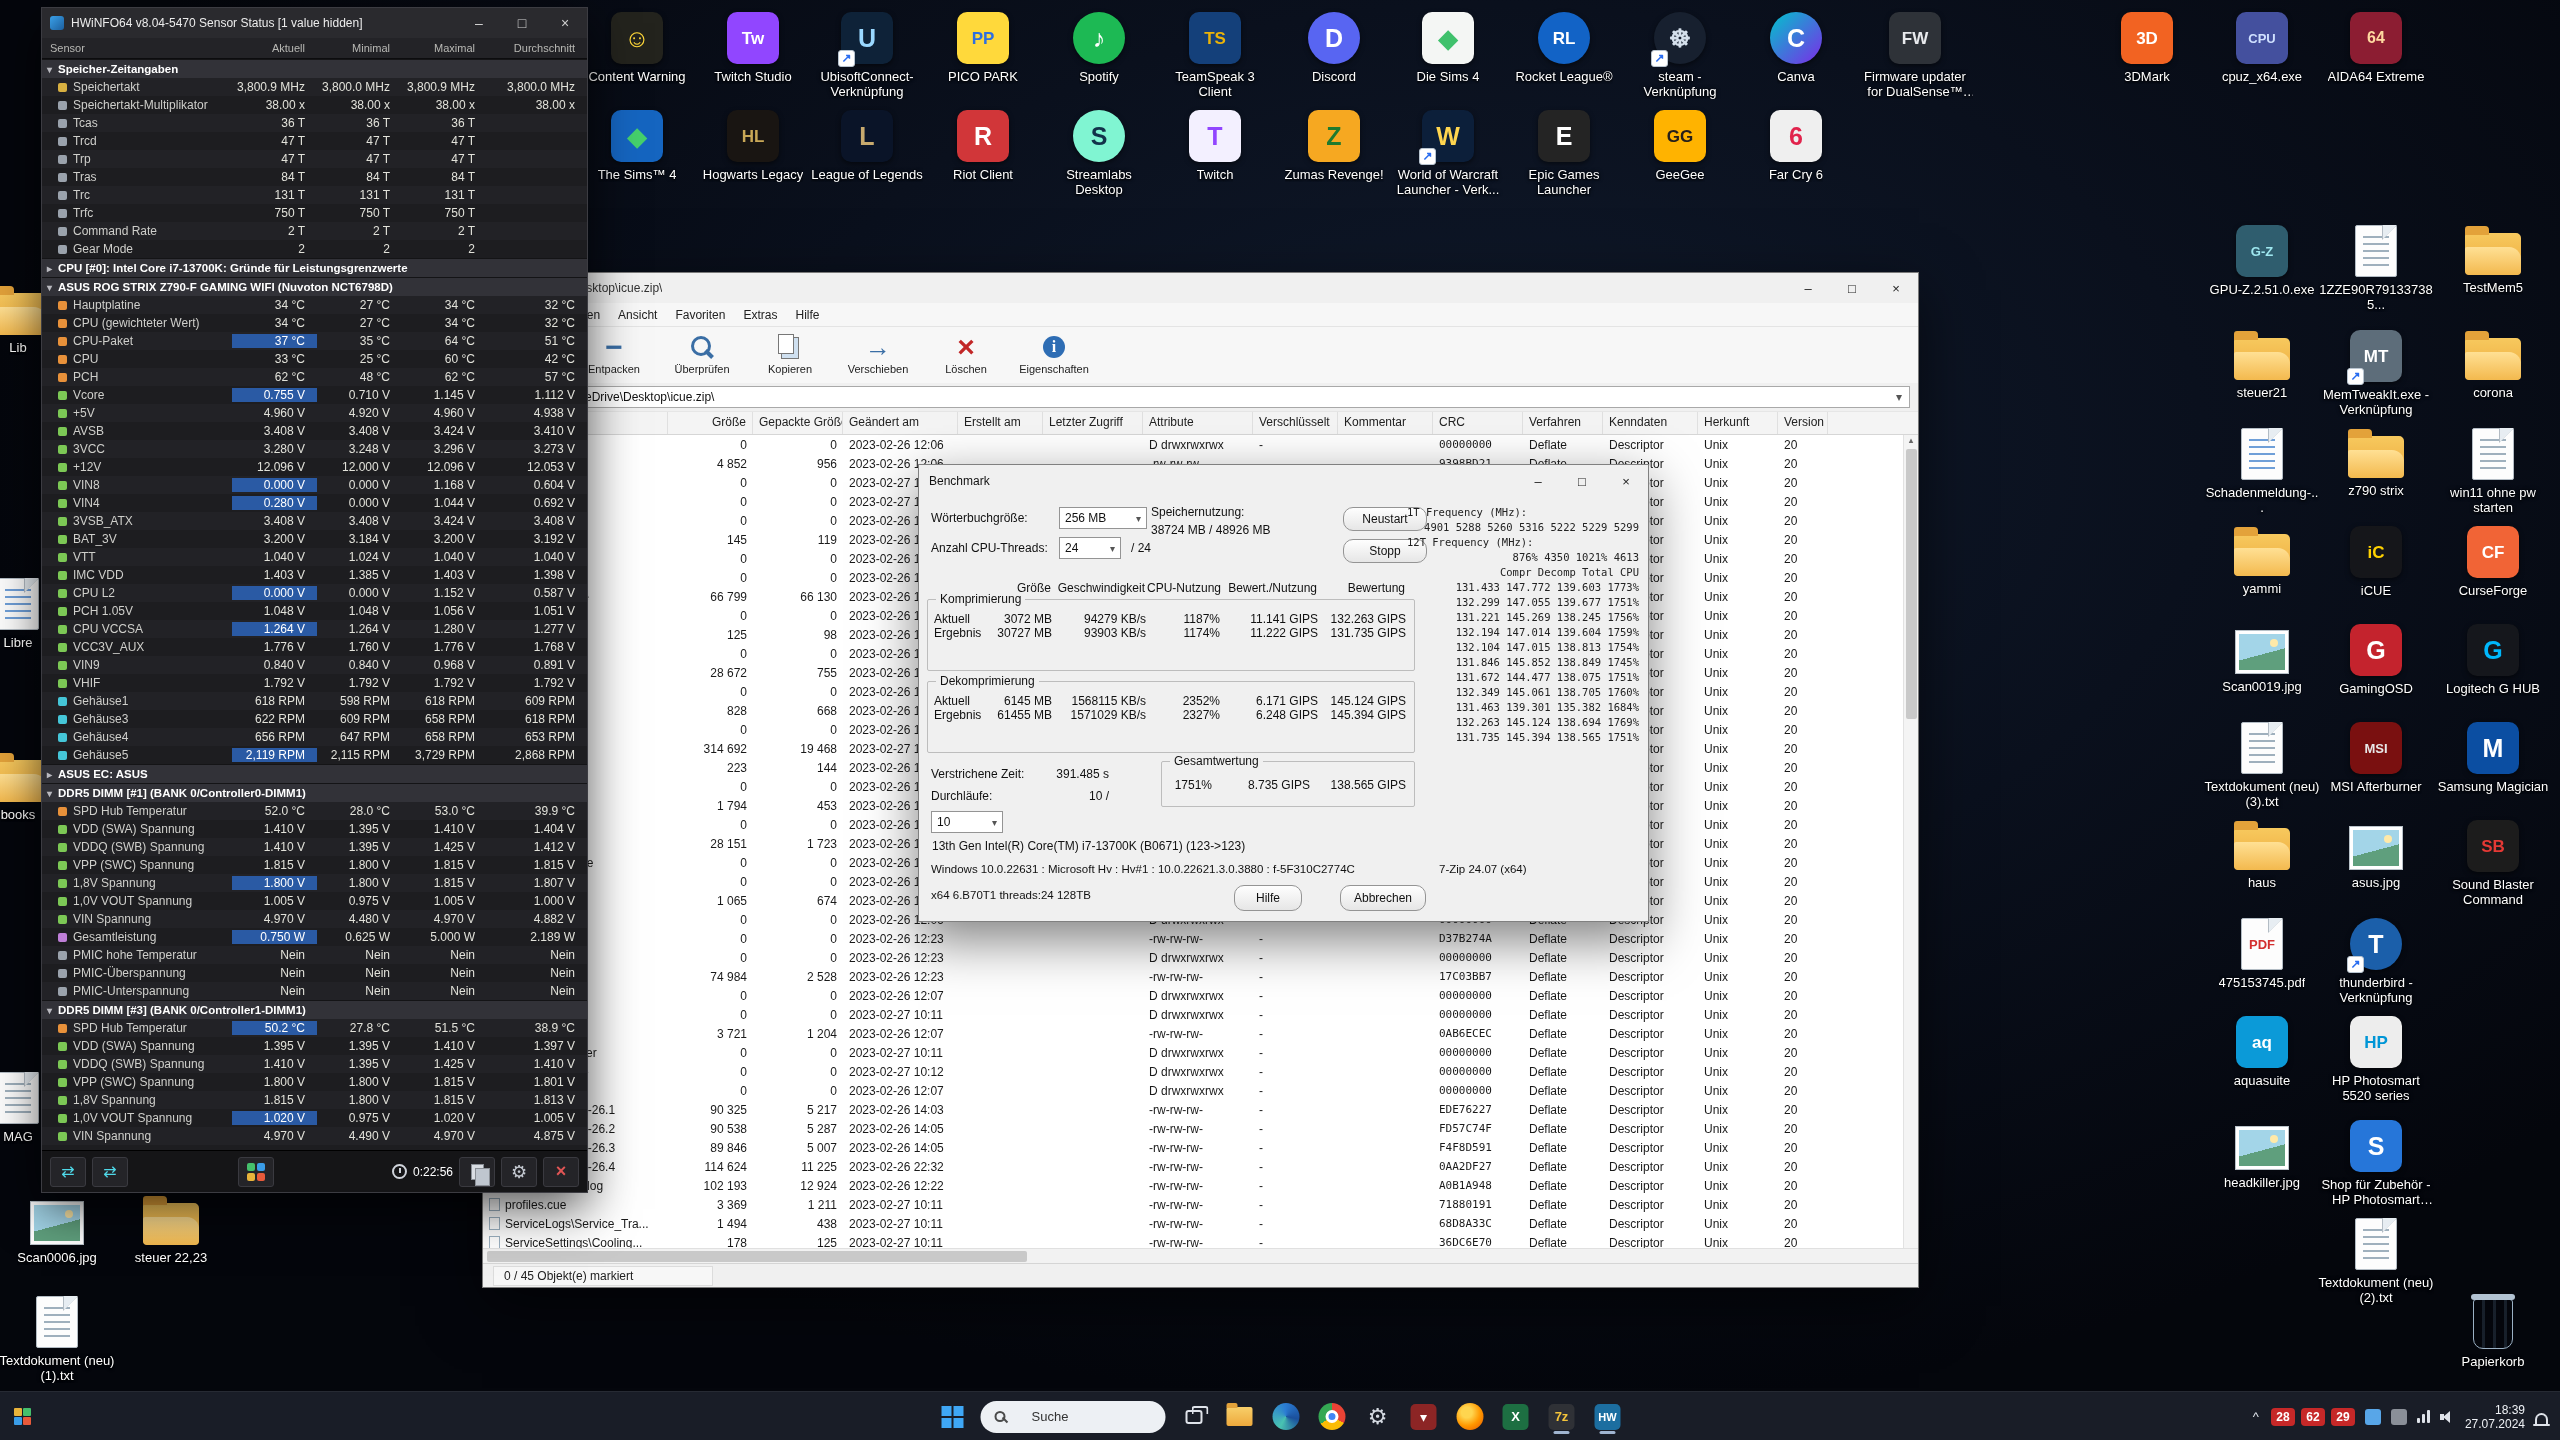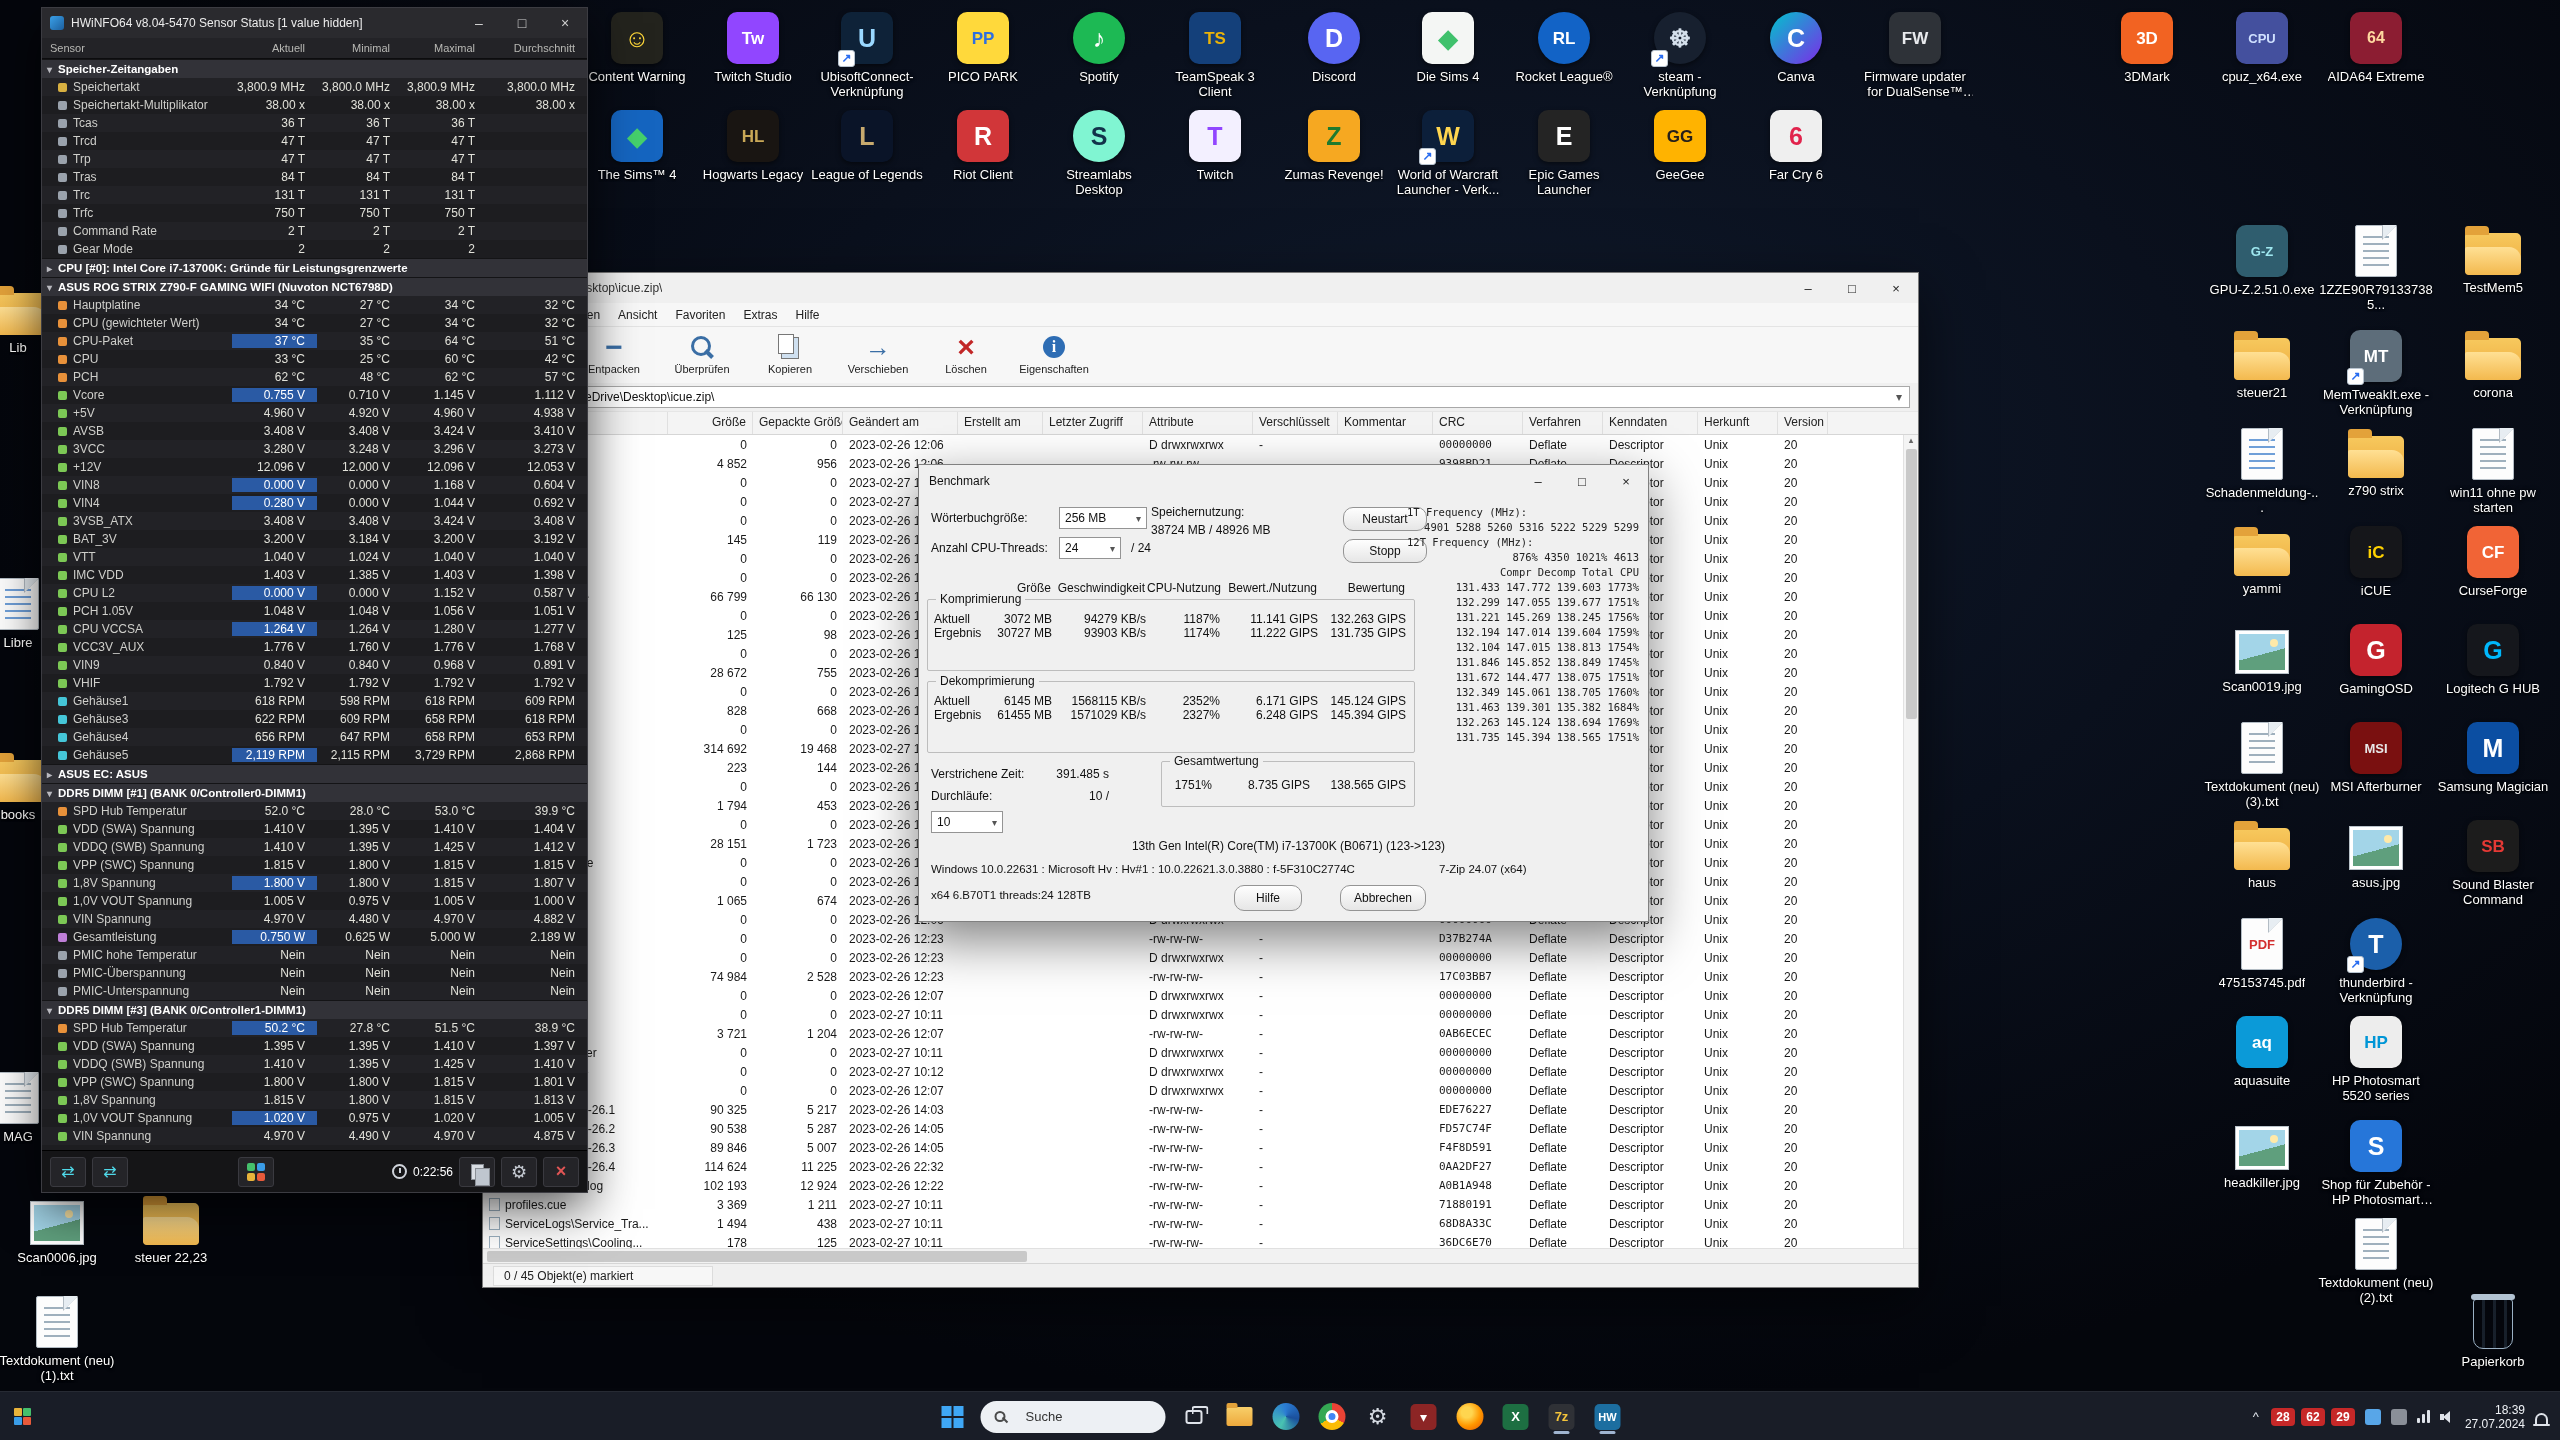--- a/index.html
+++ b/index.html
@@ -121,21 +121,21 @@
 .rt-line.rl{text-align:left}
 
 .taskbar{position:absolute;left:0;bottom:0;width:2560px;height:49px;background:rgba(26,30,40,.97);z-index:100;border-top:1px solid rgba(255,255,255,.06)}
 .corner{position:absolute;left:14px;top:16px;display:grid;grid-template-columns:8px 8px;gap:1px}
 .corner b{width:8px;height:8px;border-radius:1px}
 .tb-center{position:absolute;left:50%;top:0;height:49px;transform:translateX(-50%);display:flex;align-items:center;gap:10px}
 .tk{position:relative;width:36px;height:36px;border-radius:5px;display:flex;align-items:center;justify-content:center}
 .tk.run::after{content:"";position:absolute;bottom:1px;left:50%;transform:translateX(-50%);width:16px;height:3px;border-radius:2px;background:#9fb4d0}
 .tk-start i{display:grid;grid-template-columns:10px 10px;gap:2px}
 .tk-start i b{width:10px;height:10px;background:#3fa7f5}
-.searchpill{width:185px;height:32px;border-radius:16px;background:#edf0f4;display:flex;align-items:center;gap:20px;padding:0 14px;color:#333;font-size:13px}
+.searchpill{width:185px;height:32px;border-radius:16px;background:#edf0f4;display:flex;align-items:center;gap:26px;padding:0 14px;color:#333;font-size:13px}
 .mag{width:11px;height:11px;border:2px solid #4a4a4a;border-radius:50%;position:relative;flex:none}
 .mag::after{content:"";position:absolute;width:7px;height:2px;background:#4a4a4a;transform:rotate(45deg);right:-5px;bottom:-1px}
 .tk-taskview i{width:17px;height:14px;border:2px solid #dfe3ea;border-radius:3px;position:relative;display:block}
 .tk-taskview i::after{content:"";position:absolute;left:4px;top:-6px;width:13px;height:6px;border:2px solid #dfe3ea;border-bottom:none;border-radius:3px 3px 0 0}
 .tk-folder i{width:26px;height:19px;background:linear-gradient(180deg,#f8cf6a,#eda93c);border-radius:2px;position:relative;display:block}
 .tk-folder i::before{content:"";position:absolute;top:-4px;left:0;width:11px;height:5px;background:#e3a23a;border-radius:2px 2px 0 0}
 .tk-edge i{width:27px;height:27px;border-radius:50%;background:conic-gradient(from 210deg,#49c3b1,#2b7cd3 40%,#1a4f9c 70%,#49c3b1);display:block}
 .tk-chrome i{width:27px;height:27px;border-radius:50%;background:conic-gradient(#ea4335 0 33%,#fbbc05 33% 66%,#34a853 66% 100%);position:relative;display:block}
 .tk-chrome i::after{content:"";position:absolute;inset:7px;border-radius:50%;background:#4285f4;border:3px solid #fff}
 .tk-gear{color:#d5dae2;font-size:22px}
@@ -1500,21 +1500,21 @@
       <div class="brow" style="padding-top:16px">
           <span class="bcell" style="width: 52px;">1751%</span>
           <span class="bcell" style="width: 98px;">8.735 GIPS</span>
           <span class="bcell" style="width: 96px;">138.565 GIPS</span>
         </div>
     </div>
     <span class="abs combo" style="left:12px;top:346px;width:72px;height:22px">
       <span>10</span>
         <b>▾</b>
     </span>
-    <span class="abs" style="left:4px;top:374px;width:731px;text-align:center">13th Gen Intel(R) Core(TM) i7-13700K (B0671) (123-&gt;123)</span>
+    <span class="abs" style="left:13px;top:374px;width:731px;">13th Gen Intel(R) Core(TM) i7-13700K (B0671) (123-&gt;123)</span>
     <span class="abs" style="left:12px;top:398px;font-size:11.5px">Windows 10.0.22631 : Microsoft Hv : Hv#1 : 10.0.22621.3.0.3880 : f-5F310C2774C</span>
     <span class="abs" style="left:520px;top:398px;font-size:11.5px">7-Zip 24.07 (x64)</span>
     <span class="abs" style="left:12px;top:424px;font-size:11.5px">x64 6.B70T1 threads:24 128TB</span>
     <span class="abs btn" style="left:315px;top:420px;width:68px;height:26px">Hilfe</span>
     <span class="abs btn" style="left:421px;top:420px;width:86px;height:26px">Abbrechen</span>
   </section>
 
   <section class="hwinfo">
     <div class="hw-title">
       <span class="hw-appico"></span>

